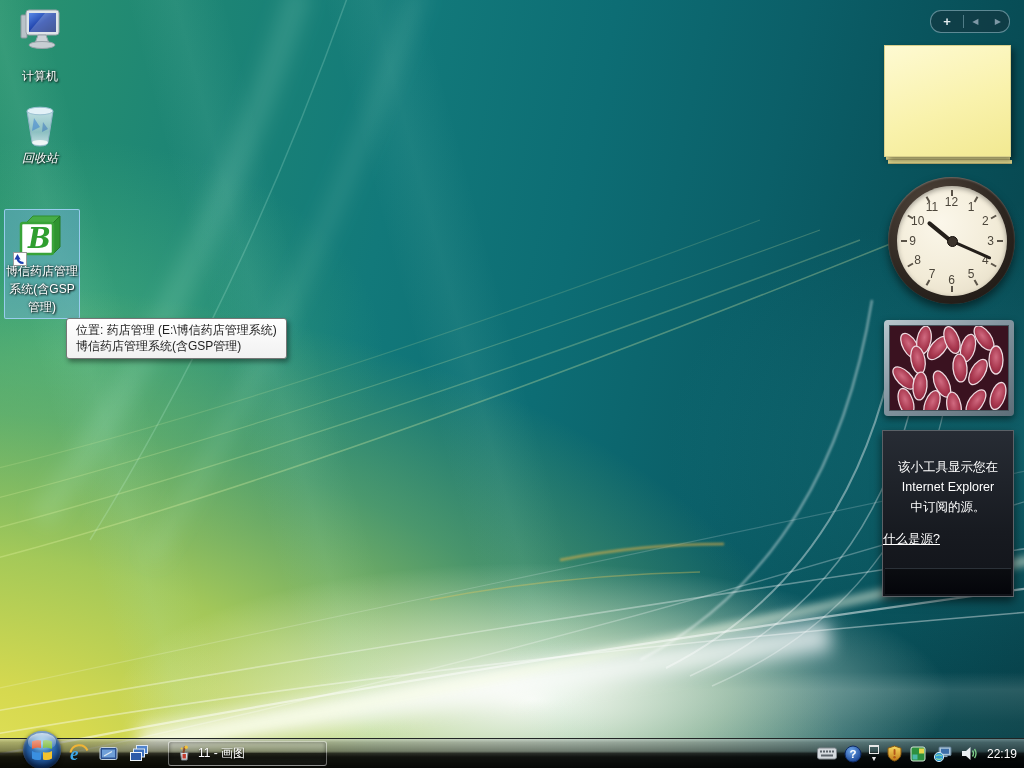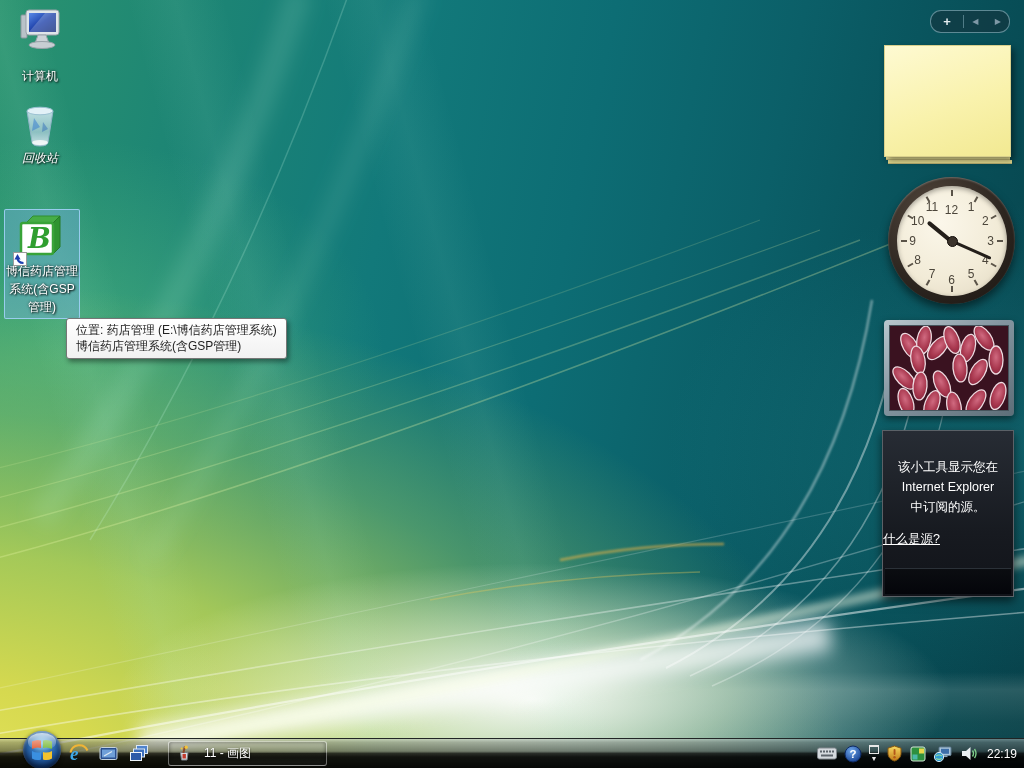--- a/index.html
+++ b/index.html
@@ -64,21 +64,21 @@
   .clock-numbers span:nth-child(2){left:88.8px;top:35.5px;}
   .clock-numbers span:nth-child(3){left:94px;top:55px;}
   .clock-numbers span:nth-child(4){left:88.8px;top:74.5px;}
   .clock-numbers span:nth-child(5){left:74.5px;top:88.8px;}
   .clock-numbers span:nth-child(6){left:55px;top:94px;}
   .clock-numbers span:nth-child(7){left:35.5px;top:88.8px;}
   .clock-numbers span:nth-child(8){left:21.2px;top:74.5px;}
   .clock-numbers span:nth-child(9){left:16px;top:55px;}
   .clock-numbers span:nth-child(10){left:21.2px;top:35.5px;}
   .clock-numbers span:nth-child(11){left:35.5px;top:21.2px;}
-  .clock-numbers span:nth-child(12){left:55px;top:24px;}
+  .clock-numbers span:nth-child(12){left:55px;top:16px;}
   .hand{position:absolute;bottom:50%;background:#241f1a;border-radius:2px;transform-origin:50% 100%;}
   .hand-hour{left:calc(50% - 2.2px);width:4.4px;height:30px;transform:rotate(309.5deg);}
   .hand-minute{left:calc(50% - 1.6px);width:3.2px;height:43px;transform:rotate(114deg);}
   .clock-hub{position:absolute;left:50%;top:50%;width:9px;height:9px;margin:-4.5px 0 0 -4.5px;
     border-radius:50%;background:#3c342c;border:1px solid #120d09;}
 
   .gadget-photo{position:absolute;right:10px;top:320px;width:130px;height:96px;border-radius:4px;cursor:pointer;
     background:linear-gradient(145deg,#bac7ce 0%,#8495a0 45%,#5d6e78 100%);
     box-shadow:0 3px 7px rgba(0,0,0,.5);}
   .photo{position:absolute;inset:5px;background:#351322;overflow:hidden;border:1px solid #46545c;}
@@ -97,21 +97,21 @@
     background:linear-gradient(180deg, rgba(185,190,190,.50) 0%, rgba(118,122,122,.52) 12%, rgba(66,68,68,.62) 42%, rgba(16,16,16,.85) 50%, rgba(4,4,4,.93) 62%, rgba(0,0,0,.96) 100%);}
   .start-orb{position:absolute;left:23px;top:731px;width:38px;height:38px;border-radius:50%;z-index:12;cursor:pointer;
     background:radial-gradient(circle at 50% 32%, #7fc4e9 0%, #2d6db4 38%, #123a75 72%, #091f47 100%);
     box-shadow:inset 0 -3px 6px rgba(0,0,0,.55), inset 0 2px 3px rgba(255,255,255,.5), 0 1px 4px rgba(0,0,0,.6);}
   .start-orb::after{content:"";position:absolute;left:5px;right:5px;top:2px;height:44%;
     border-radius:50% 50% 45% 45%;background:linear-gradient(rgba(255,255,255,.7),rgba(255,255,255,.05));}
   .start-orb svg{position:absolute;left:8px;top:8px;}
   .quicklaunch{position:absolute;left:68px;top:4px;display:flex;gap:9px;align-items:center;}
   .ql-item{width:21px;height:21px;display:flex;align-items:center;justify-content:center;cursor:pointer;}
   .task-button{position:absolute;left:168px;top:2px;width:143px;height:23px;border:1px solid rgba(255,255,255,.38);
-    border-radius:3px;display:flex;align-items:center;gap:12px;padding:0 7px;cursor:pointer;
+    border-radius:3px;display:flex;align-items:center;gap:6px;padding:0 7px;cursor:pointer;
     background:linear-gradient(180deg,rgba(255,255,255,.28) 0%,rgba(255,255,255,.10) 45%,rgba(8,8,8,.3) 50%,rgba(255,255,255,.05) 100%);
     box-shadow:inset 0 0 4px rgba(0,0,0,.45);}
   .task-button .tb-label{color:#fff;font-size:12px;text-shadow:0 1px 2px rgba(0,0,0,.8);white-space:nowrap;}
   .tray{position:absolute;right:7px;top:0;height:100%;display:flex;align-items:center;gap:7px;}
   .tray-icon{display:flex;align-items:center;justify-content:center;cursor:pointer;}
   .chev-stack{display:flex;flex-direction:column;align-items:center;gap:1px;cursor:pointer;}
   .chev-win{width:8px;height:6px;border:1px solid #e8e8e8;border-top-width:2px;background:transparent;}
   .chev-arrow{color:#e8e8e8;font-size:7px;line-height:7px;}
   .tray-time{color:#fff;font-size:12px;text-shadow:0 1px 2px rgba(0,0,0,.8);margin-left:2px;cursor:pointer;}
 </style>

